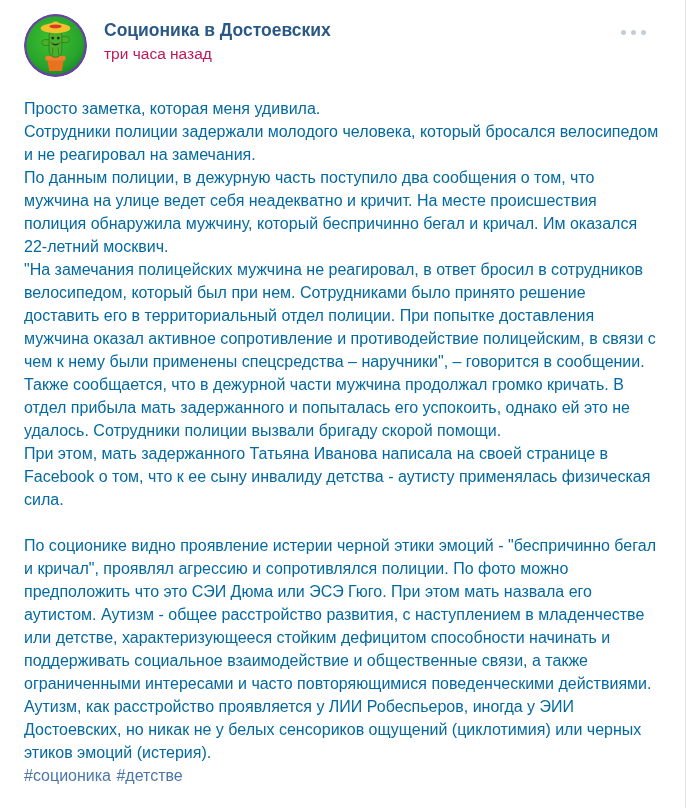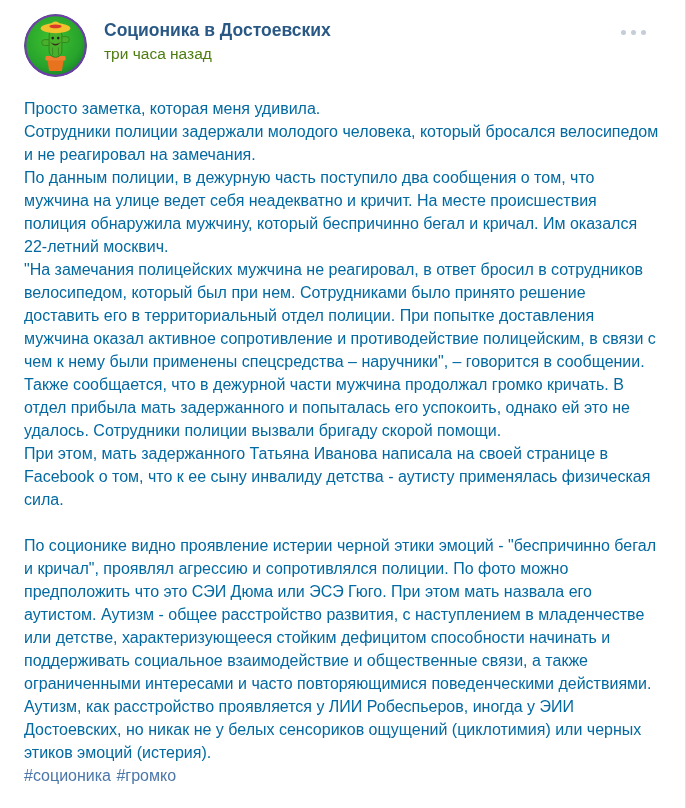--- a/index.html
+++ b/index.html
@@ -45,21 +45,21 @@
   .group-name {
     display: inline-block;
     color: #2a5885;
     font-weight: bold;
     font-size: 17.5px;
     line-height: 20px;
     text-decoration: none;
     cursor: pointer;
   }
   .timestamp {
-    color: #4d7c0f;
+    color: #be185d;
     font-size: 15.5px;
     line-height: 18px;
     margin-top: 5px;
     cursor: pointer;
   }
   .menu-button {
     display: flex;
     gap: 5px;
     padding: 16px 16px 10px 10px;
     cursor: pointer;
@@ -150,17 +150,17 @@
     <div class="post-text">Просто заметка, которая меня удивила.
 Сотрудники полиции задержали молодого человека, который бросался велосипедом и не реагировал на замечания.
 По данным полиции, в дежурную часть поступило два сообщения о том, что мужчина на улице ведет себя неадекватно и кричит. На месте происшествия полиция обнаружила мужчину, который беспричинно бегал и кричал. Им оказался 22-летний москвич.
 "На замечания полицейских мужчина не реагировал, в ответ бросил в сотрудников велосипедом, который был при нем. Сотрудниками было принято решение доставить его в территориальный отдел полиции. При попытке доставления мужчина оказал активное сопротивление и противодействие полицейским, в связи с чем к нему были применены спецсредства – наручники", – говорится в сообщении.
 Также сообщается, что в дежурной части мужчина продолжал громко кричать. В отдел прибыла мать задержанного и попыталась его успокоить, однако ей это не удалось. Сотрудники полиции вызвали бригаду скорой помощи.
 При этом, мать задержанного Татьяна Иванова написала на своей странице в Facebook о том, что к ее сыну инвалиду детства - аутисту применялась физическая сила.
 
 По соционике видно проявление истерии черной этики эмоций - "беспричинно бегал и кричал", проявлял агрессию и сопротивлялся полиции. По фото можно предположить что это СЭИ Дюма или ЭСЭ Гюго. При этом мать назвала его аутистом. Аутизм - общее расстройство развития, с наступлением в младенчестве или детстве, характеризующееся стойким дефицитом способности начинать и поддерживать социальное взаимодействие и общественные связи, а также ограниченными интересами и часто повторяющимися поведенческими действиями. Аутизм, как расстройство проявляется у ЛИИ Робеспьеров, иногда у ЭИИ Достоевских, но никак не у белых сенсориков ощущений (циклотимия) или черных этиков эмоций (истерия).</div>
     <div class="hashtags">
       <a class="hashtag" href="#">#соционика</a>
-      <a class="hashtag" href="#">#громко</a>
+      <a class="hashtag" href="#">#детстве</a>
     </div>
   </div>
 
 </div>
 
 </body></html>

